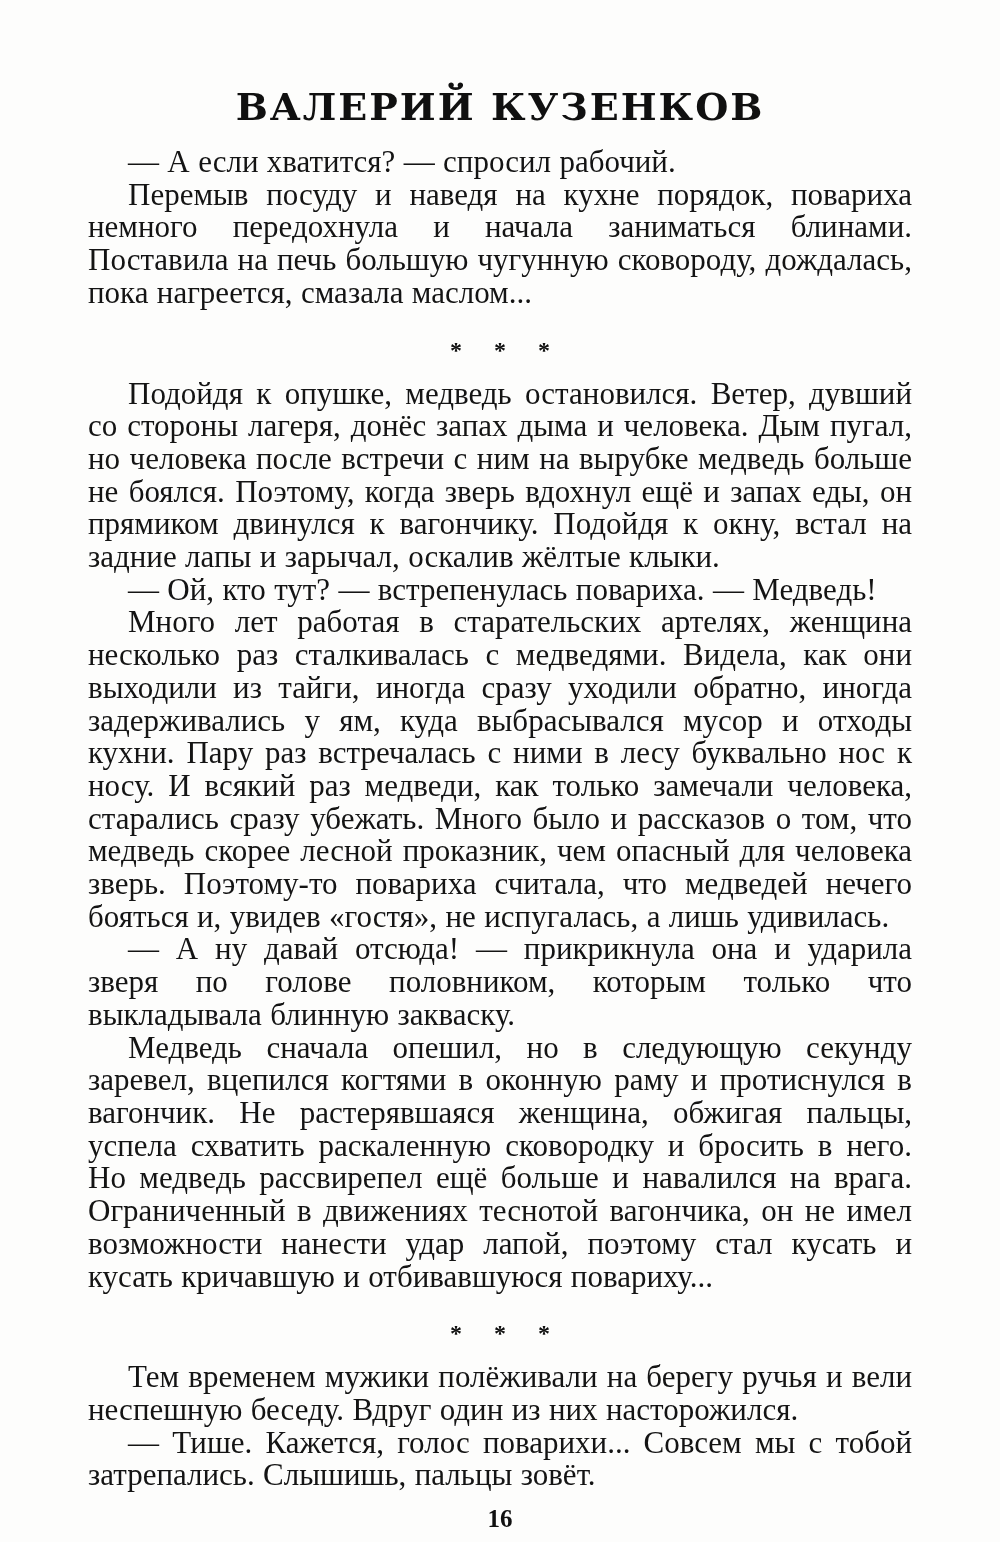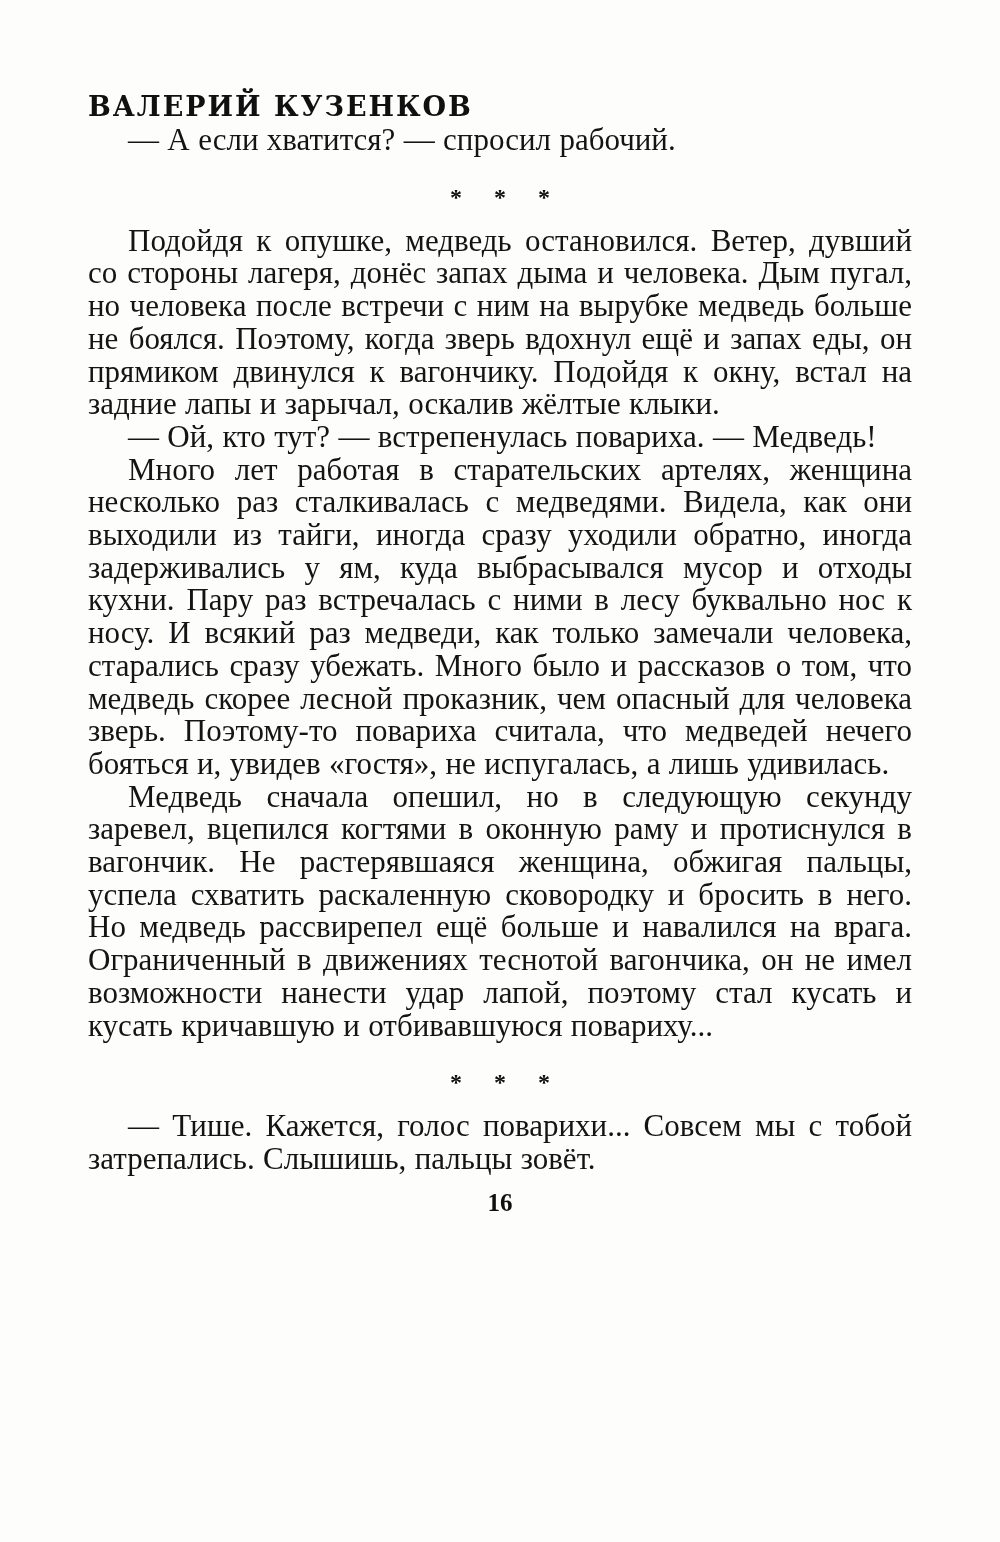--- a/index.html
+++ b/index.html
@@ -15,26 +15,27 @@
     -webkit-font-smoothing: antialiased;
   }
   .page {
     position: relative;
     width: 1000px;
     min-height: 1542px;
     box-sizing: border-box;
     padding: 90px 88px 0 88px;
   }
   .running-title {
-    text-align: left;
+    text-align: center;
     font-family: "DejaVu Serif", "Liberation Serif", serif;
     font-weight: bold;
-    font-size: 27px;
+    font-size: 38px;
     line-height: 34px;
     letter-spacing: 2px;
+    margin-bottom: 22px;
     color: #101010;
   }
   .text-body {
     width: 100%;
   }
   .para {
     margin: 0;
     font-size: 31px;
     line-height: 32.7px;
     text-align: justify;
@@ -63,23 +64,26 @@
   }
 </style>
 </head>
 <body>
 
 <div class="page">
   <div class="running-title">ВАЛЕРИЙ КУЗЕНКОВ</div>
 
   <div class="text-body" id="text-body">
       <p class="para">— А если хватится? — спросил рабочий.</p>
+      <p class="para">Перемыв посуду и наведя на кухне порядок, повариха немного передохнула и начала заниматься блинами. Поставила на печь большую чугунную сковороду, дождалась, пока нагреется, смазала маслом...</p>
       <div class="separator">* * *</div>
       <p class="para">Подойдя к опушке, медведь остановился. Ветер, дувший со стороны лагеря, донёс запах дыма и человека. Дым пугал, но человека после встречи с ним на вырубке медведь больше не боялся. Поэтому, когда зверь вдохнул ещё и запах еды, он прямиком двинулся к вагончику. Подойдя к окну, встал на задние лапы и зарычал, оскалив жёлтые клыки.</p>
       <p class="para">— Ой, кто тут? — встрепенулась повариха. — Медведь!</p>
       <p class="para">Много лет работая в старательских артелях, женщина несколько раз сталкивалась с медведями. Видела, как они выходили из тайги, иногда сразу уходили обратно, иногда задерживались у ям, куда выбрасывался мусор и отходы кухни. Пару раз встречалась с ними в лесу буквально нос к носу. И всякий раз медведи, как только замечали человека, старались сразу убежать. Много было и рассказов о том, что медведь скорее лес­ной проказник, чем опасный для человека зверь. Поэтому-то повариха считала, что медведей нечего бояться и, увидев «гостя», не испугалась, а лишь удивилась.</p>
+      <p class="para">— А ну давай отсюда! — прикрикнула она и ударила зверя по голове половником, которым только что выкладывала блинную закваску.</p>
       <p class="para">Медведь сначала опешил, но в следующую секунду заревел, вцепился когтями в оконную раму и протиснулся в вагончик. Не растерявшаяся женщина, обжигая пальцы, успела схватить раскаленную сковородку и бросить в него. Но медведь рассвирепел ещё больше и навалился на врага. Ограниченный в движениях теснотой вагончика, он не имел воз­можности нанести удар лапой, поэтому стал кусать и кусать кричавшую и отбивавшуюся повариху...</p>
       <div class="separator">* * *</div>
+      <p class="para">Тем временем мужики полёживали на берегу ручья и вели неспеш­ную беседу. Вдруг один из них насторожился.</p>
       <p class="para">— Тише. Кажется, голос поварихи... Совсем мы с тобой затрепались. Слышишь, пальцы зовёт.</p>
     </div>
 
   <div class="page-number">16</div>
 </div>
 
 </body></html>

